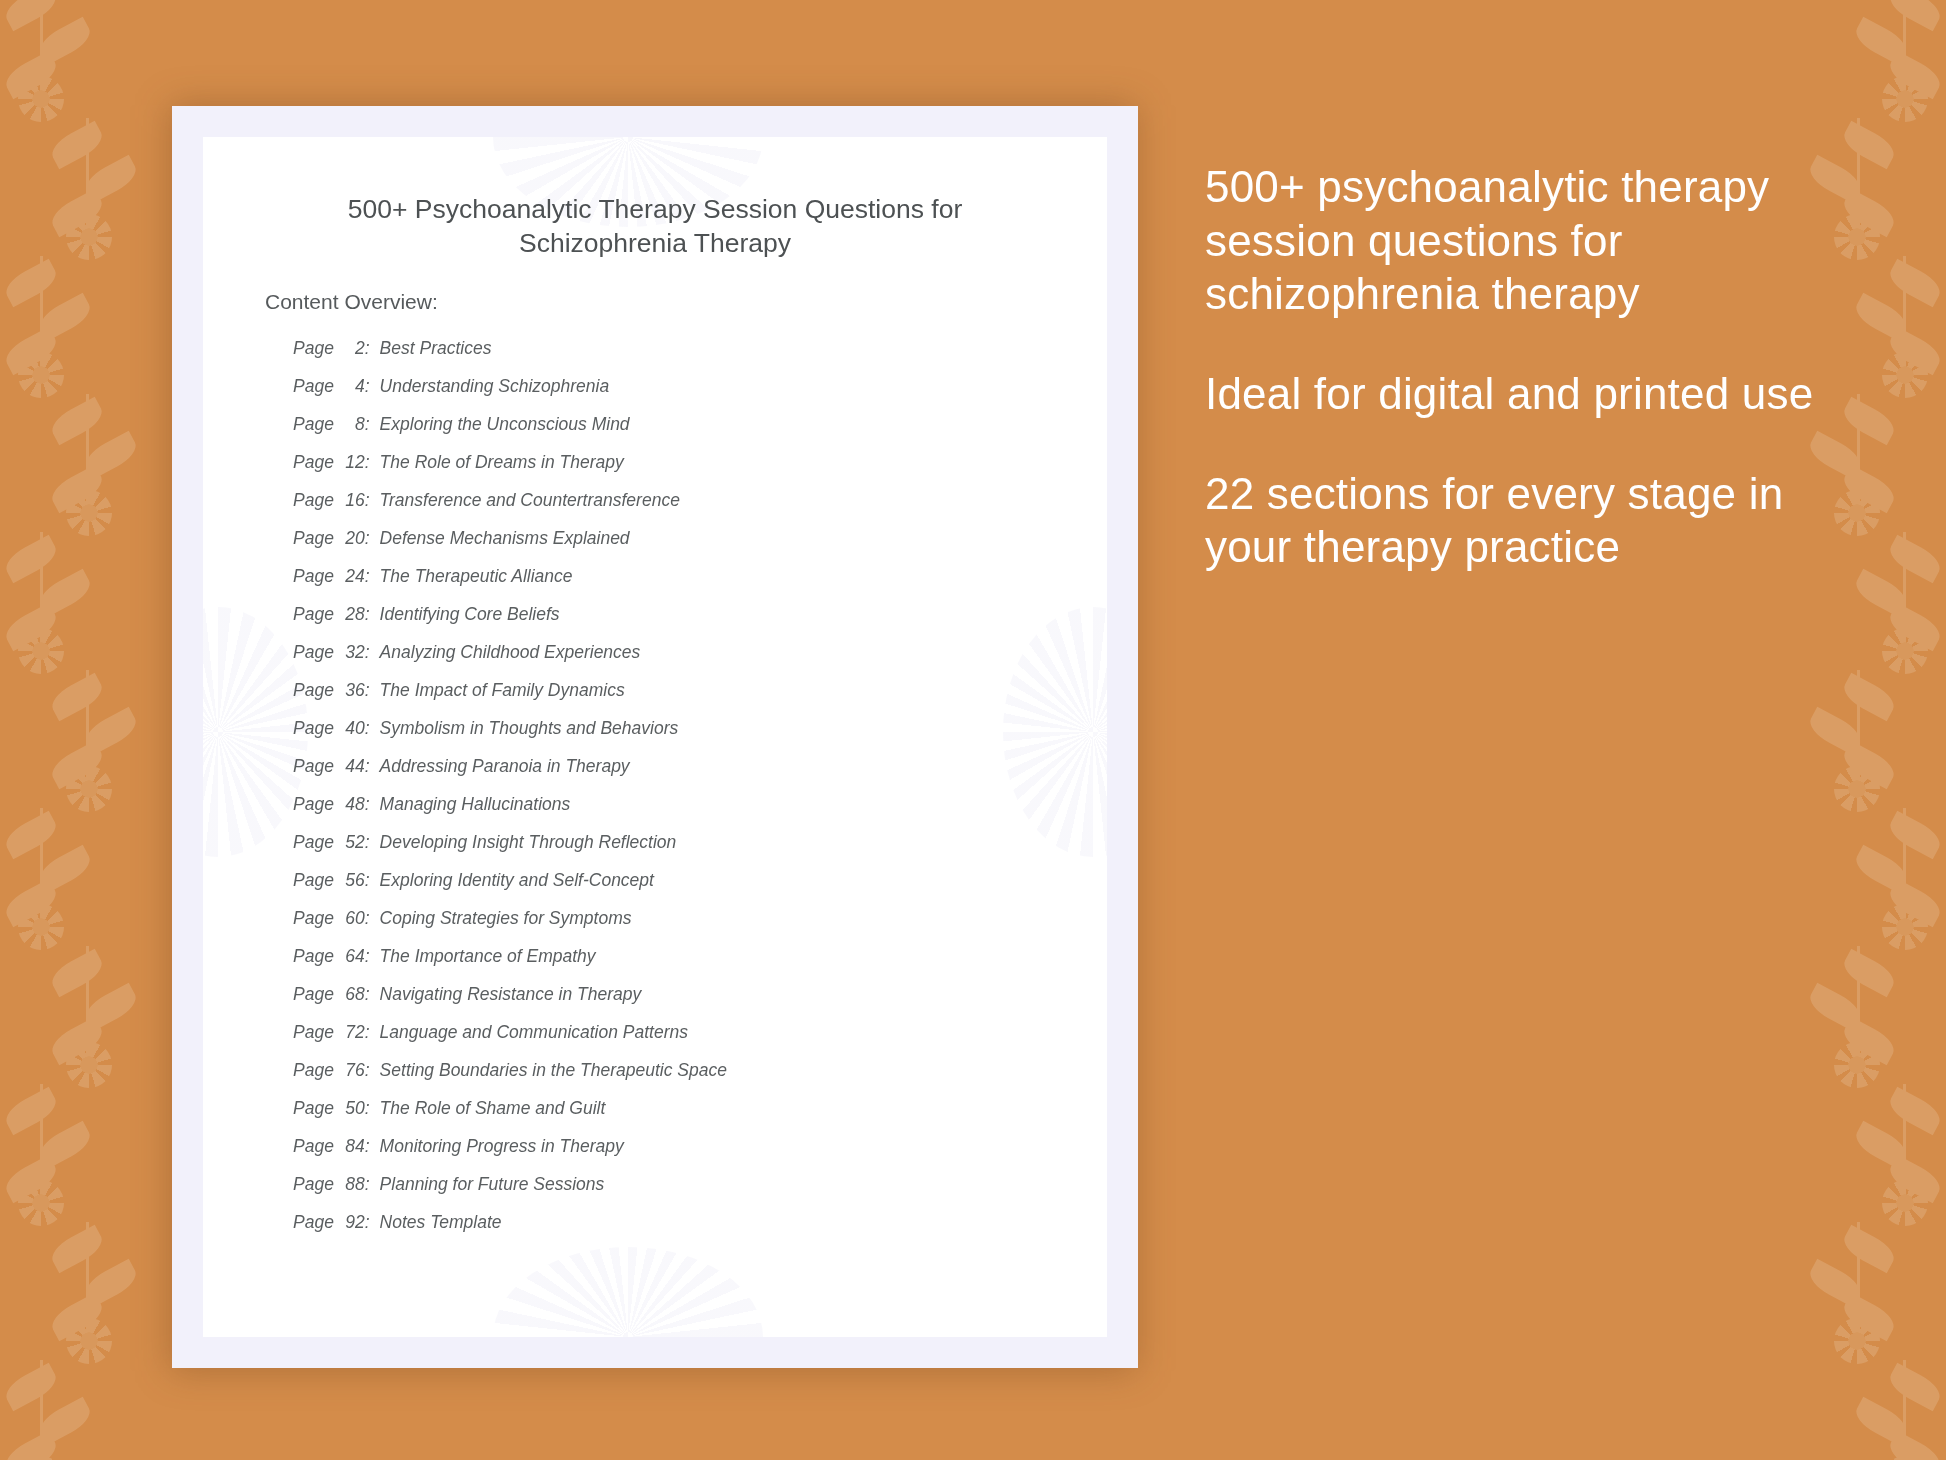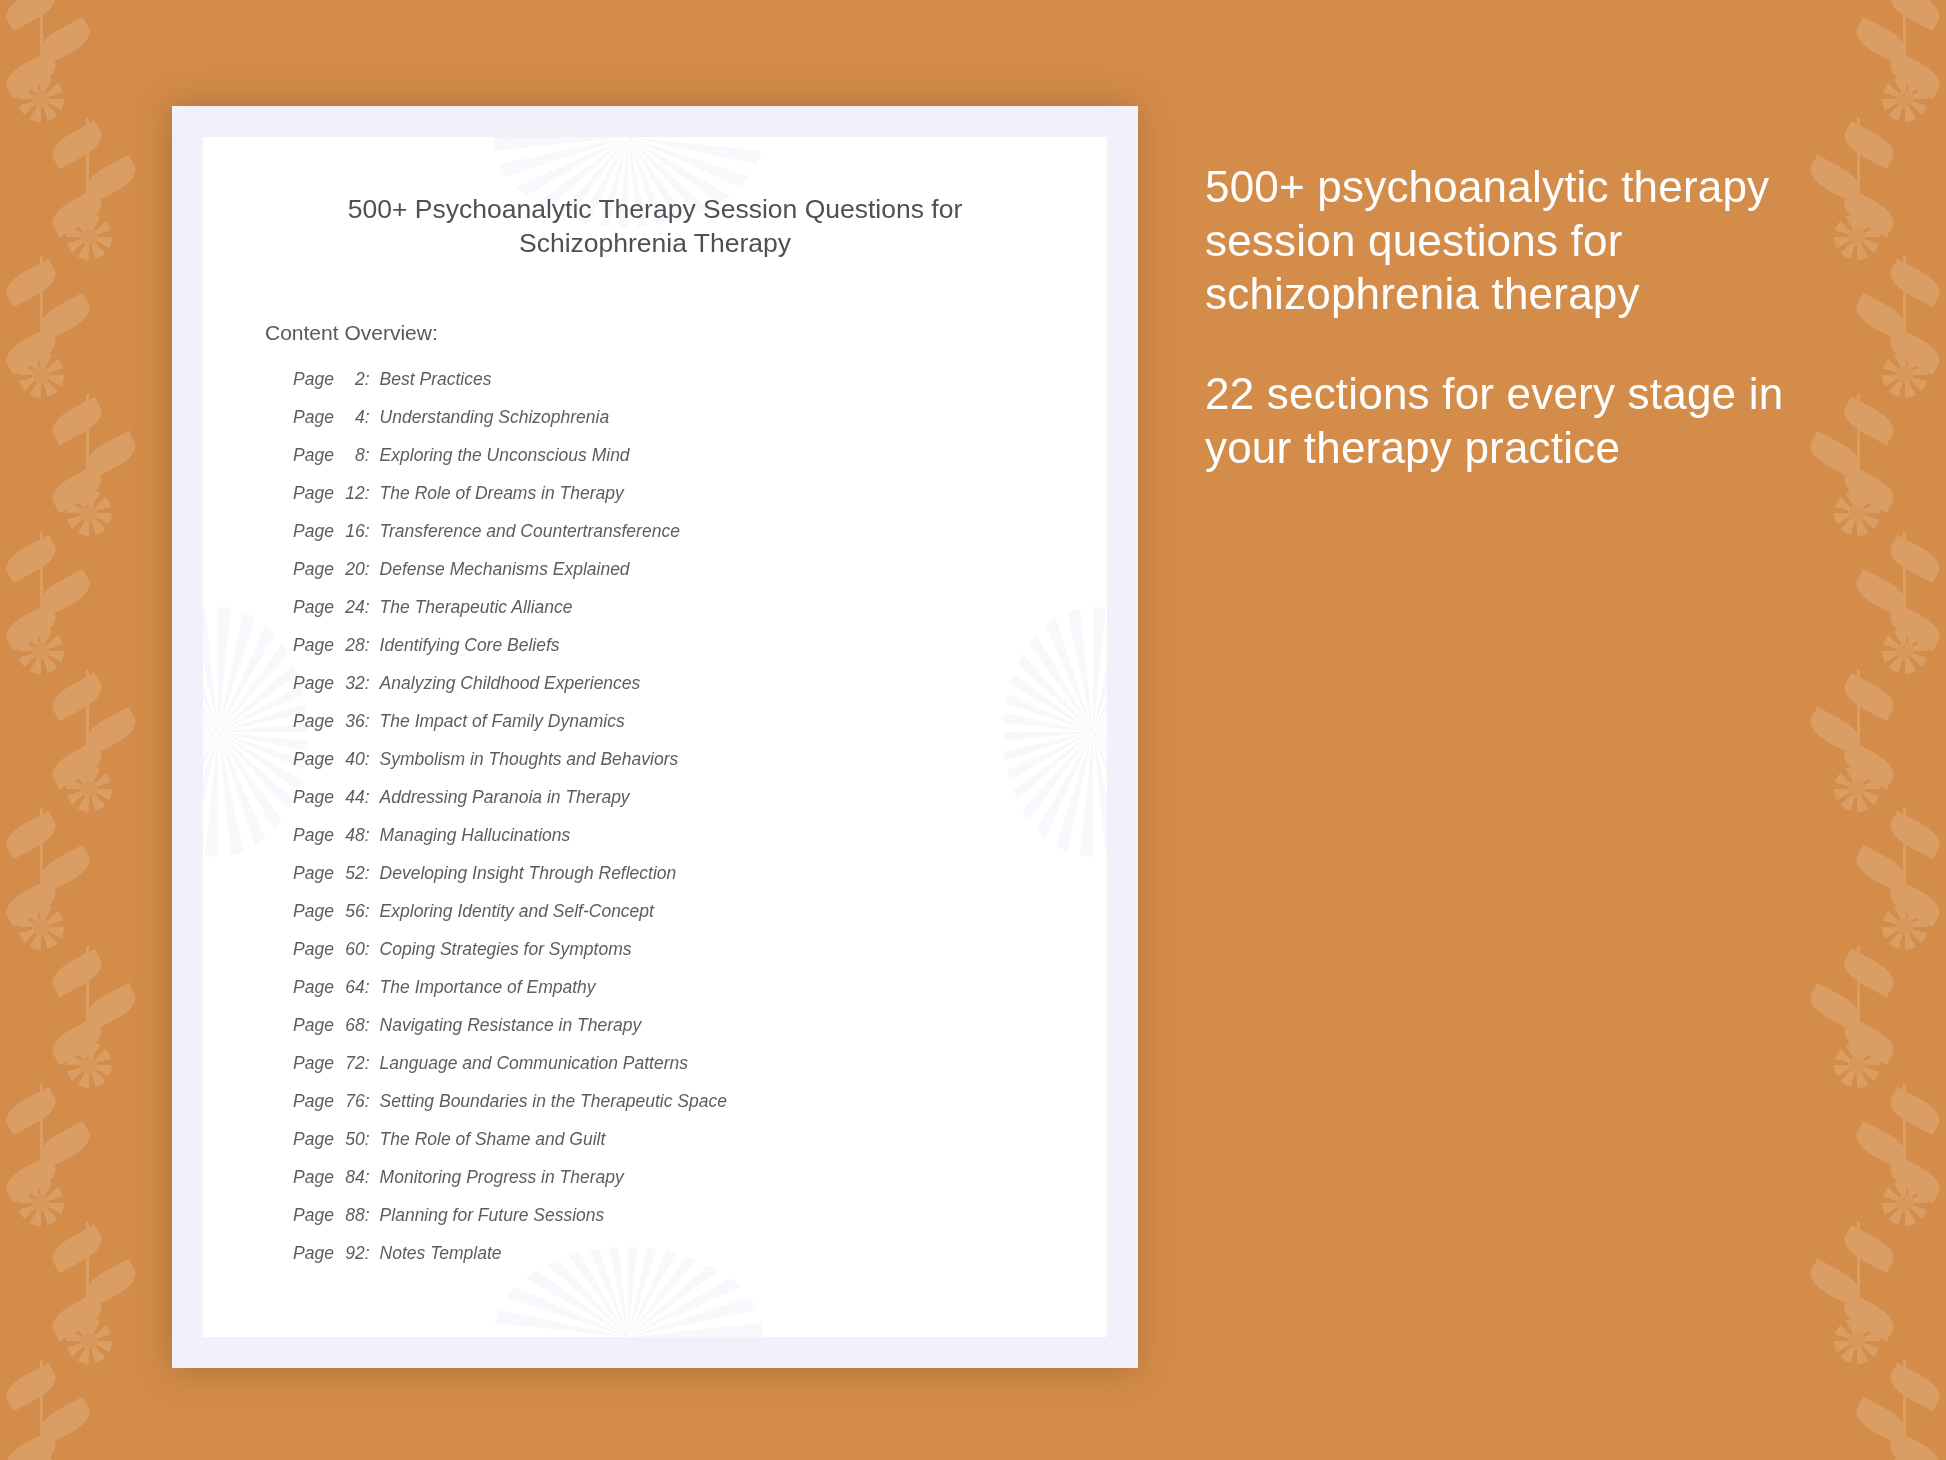--- a/index.html
+++ b/index.html
@@ -105,21 +105,21 @@
   }
   .doc-title {
     font-size: 26.5px;
     line-height: 1.3;
     color: #4d5153;
     text-align: center;
     font-weight: 400;
     margin: 0 20px;
   }
   .overview-label {
-    margin-top: 60px;
+    margin-top: 29px;
     font-size: 21px;
     color: #565a5c;
     font-weight: 400;
   }
   .toc {
     margin-top: 26px;
     padding-left: 28px;
   }
   .toc-row {
     display: flex;
@@ -428,14 +428,15 @@
           <span class="toc-page-num">92</span>
           <span class="toc-colon">:</span>
           <span class="toc-label">Notes Template</span>
         </div>
       </div>
   </div>
 </div>
 
 <div class="copy" id="copy-block">
     <p>500+ psychoanalytic therapy session questions for schizophrenia therapy</p>
+    <p>Ideal for digital and printed use</p>
     <p>22 sections for every stage in your therapy practice</p>
   </div>
 
 </body></html>

